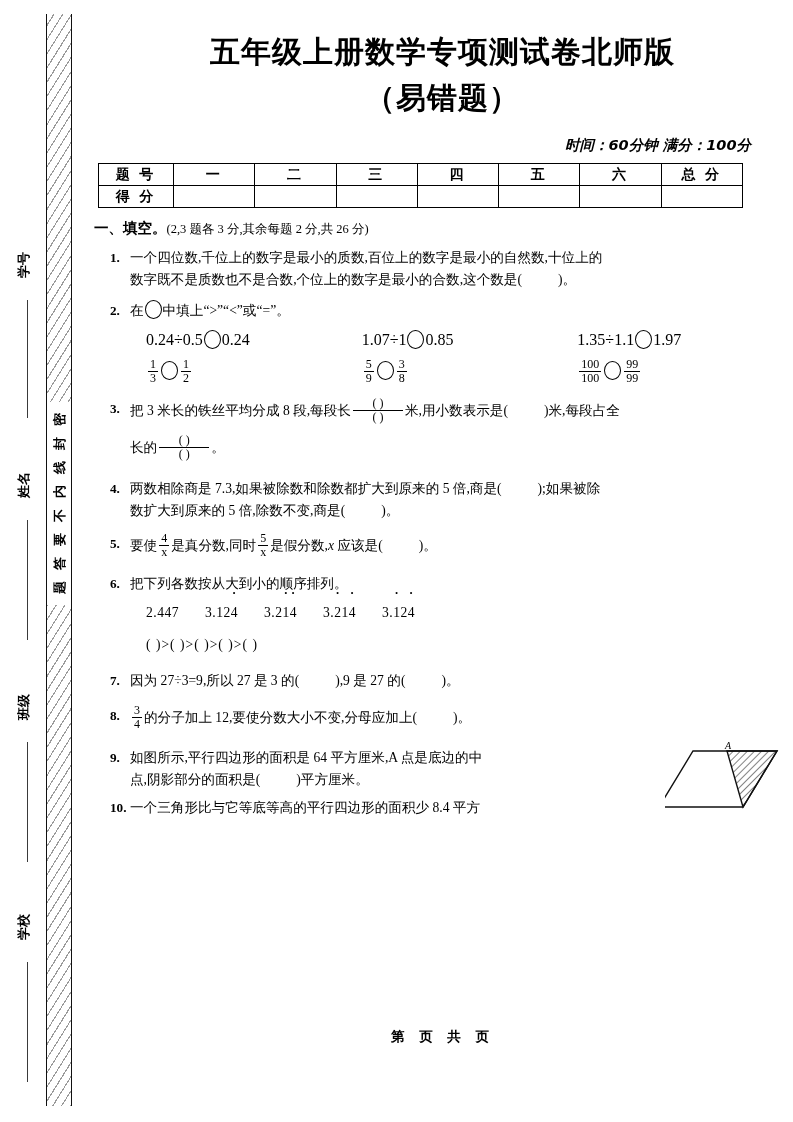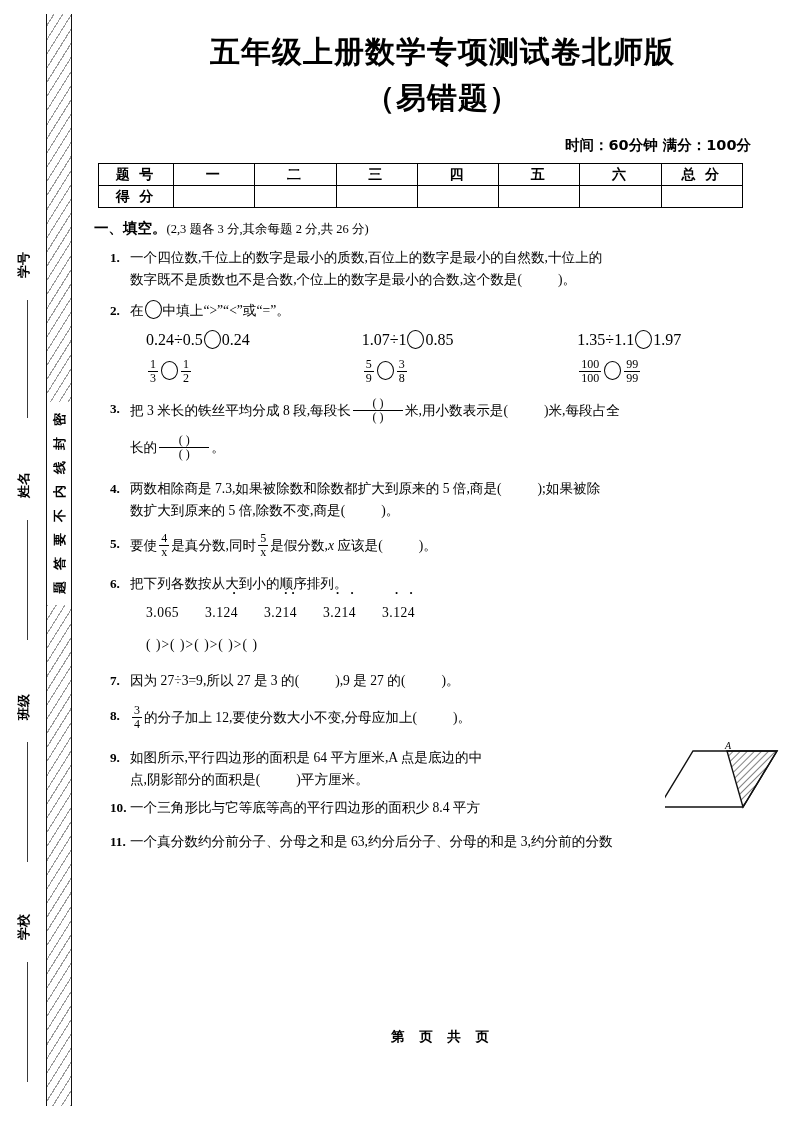--- a/index.html
+++ b/index.html
@@ -99,20 +99,21 @@
   #title-line1 { margin-top: 30px; }
   #title-line2 { margin-top: 2px; }
 
   .meta-line {
     margin-top: 16px;
     padding-right: 42px;
     text-align: right;
     font-family: "DejaVu Sans", "Liberation Sans", sans-serif;
     font-weight: 700;
     font-size: 14.5px;
+    font-style: italic;
   }
 
   
   table.score {
     margin: 8px 0 0 6px;
     border-collapse: collapse;
     width: 645px;
     table-layout: fixed;
   }
   table.score td {
@@ -374,21 +375,21 @@
     <div class="q" style="margin-top:11px;">
       <span class="qnum">5.</span>
       <span>要使</span><span class="frac"><span class="num">4</span><span class="den">x</span></span><span>是真分数,同时</span><span class="frac"><span class="num">5</span><span class="den">x</span></span><span>是假分数,</span><span style="font-style:italic;">x</span><span> 应该是(</span><span class="blank"></span><span>)。</span>
     </div>
 
     <div class="q" style="margin-top:13px;">
       <span class="qnum">6.</span>
       <span>把下列各数按从大到小的顺序排列。</span>
 
       <div class="numlist">
-        <span class="item"><span>3.065</span></span>
+        <span class="item"><span>2.447</span></span>
         <span class="item"><span>3.12</span><span class="rep">4</span></span>
         <span class="item"><span>3.2</span><span class="rep">1</span><span class="rep">4</span></span>
         <span class="item"><span>3.</span><span class="rep">2</span><span>1</span><span class="rep">4</span></span>
         <span class="item"><span>3.</span><span class="rep">1</span><span>2</span><span class="rep">4</span></span>
       </div>
 
       <div class="cmprow">(        )&gt;(        )&gt;(        )&gt;(        )&gt;(        )</div>
     </div>
 
     <div class="q" style="margin-top:14px;">
@@ -422,20 +423,16 @@
           <text x="60" y="8" font-family="Liberation Serif, serif" font-size="10" font-style="italic" fill="#000">A</text>
         </svg>
       </div>
     </div>
 
     <div class="q" style="margin-top:6px; padding-right:128px;">
       <span class="qnum">10.</span>
       <span>一个三角形比与它等底等高的平行四边形的面积少 8.4 平方</span>
     </div>
 
-    <div class="q" style="margin-top:12px;">
-      <span class="qnum">11.</span>
-      <span>一个真分数约分前分子、分母之和是 63,约分后分子、分母的和是 3,约分前的分数</span>
-    </div>
 
     <div class="footer">第 页 共 页</div>
   </div>
 </div>
 
 </body></html>

